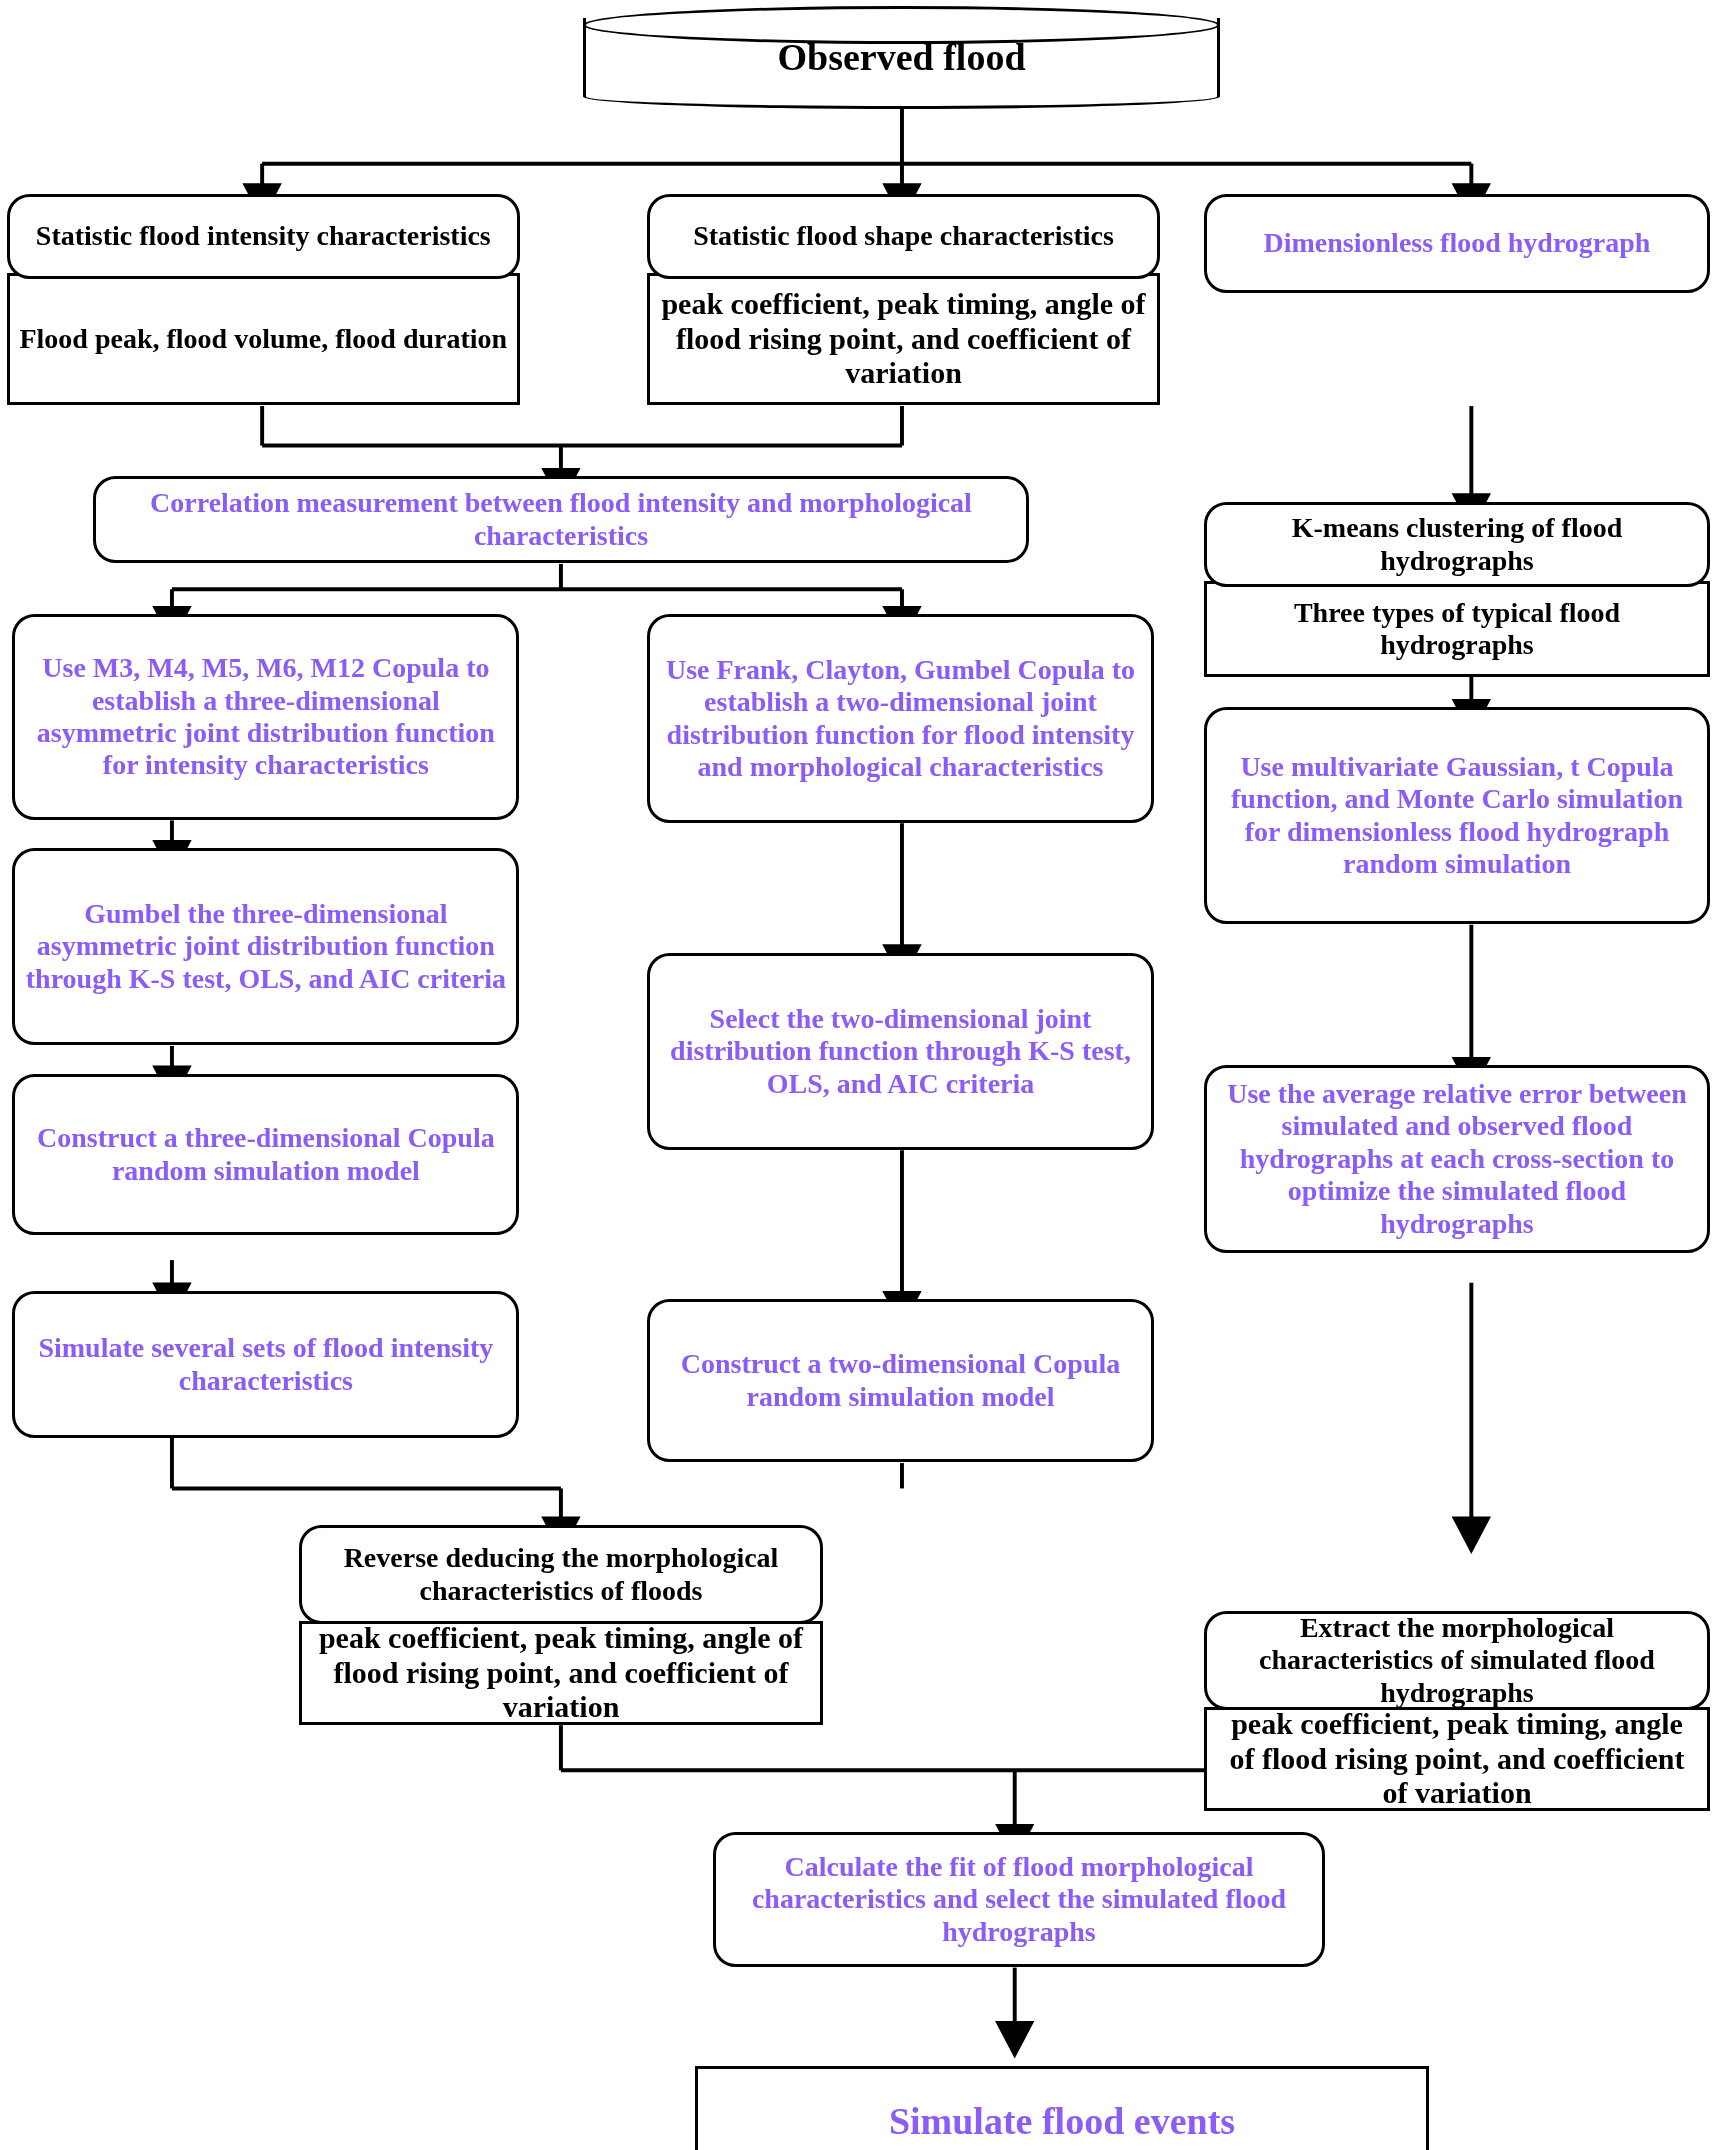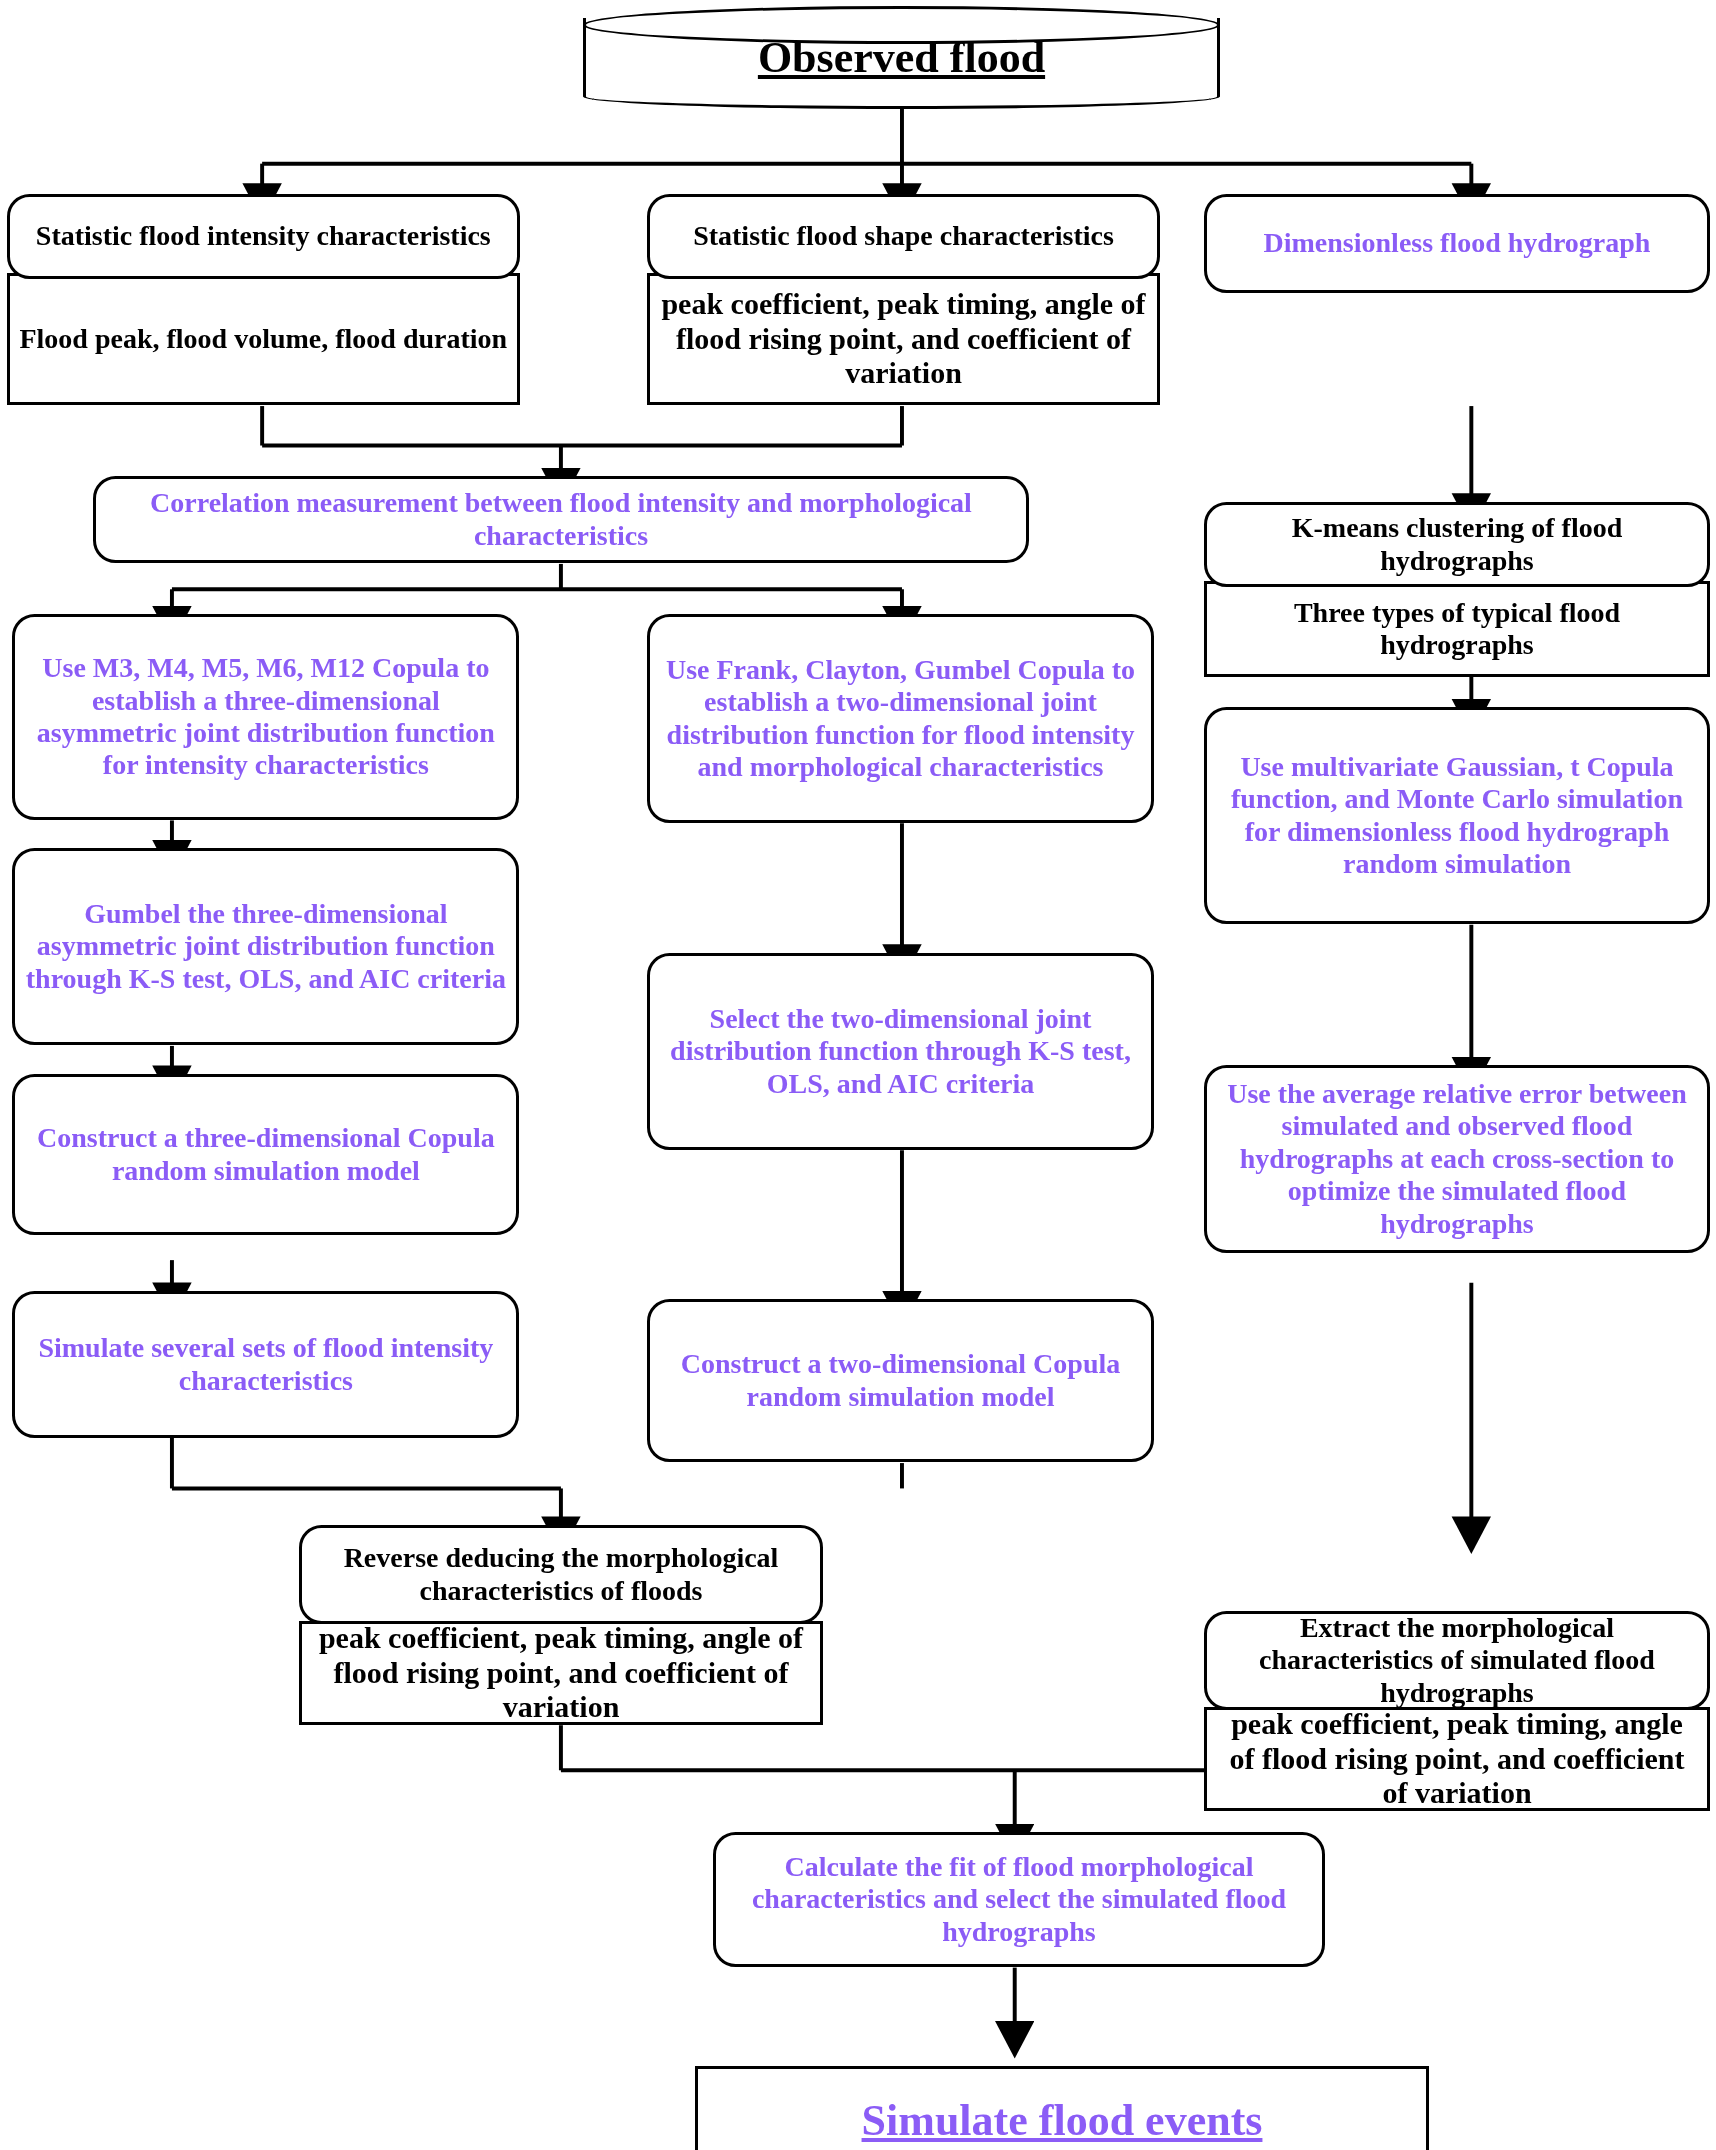--- a/index.html
+++ b/index.html
@@ -83,21 +83,21 @@
     background:#fff;
     z-index:2;
   }
   .cyl .cyl-label {
     position:absolute; left:0; right:0; top:0; bottom:0;
     display:flex; align-items:center; justify-content:center;
     font-weight:bold; z-index:3; text-align:center;
   }
   .fs-50 { font-size:28px; }
   .fs-48 { font-size:30px; }
-  .fs-68 { font-size:44px;text-decoration:underline; }
+  .fs-68 { font-size:38px; }
 </style>
 </head>
 <body>
 
 <div id="canvas">
 
   <svg id="wires" viewBox="0 0 3044 3815" width="1716" height="2151" xmlns="http://www.w3.org/2000/svg">
     <defs>
       <marker id="arw" markerWidth="16" markerHeight="16" refX="2.2" refY="5" orient="auto" markerUnits="strokeWidth">
         <path d="M0,0 L0,10 L9.5,5 z" fill="#000"></path>

